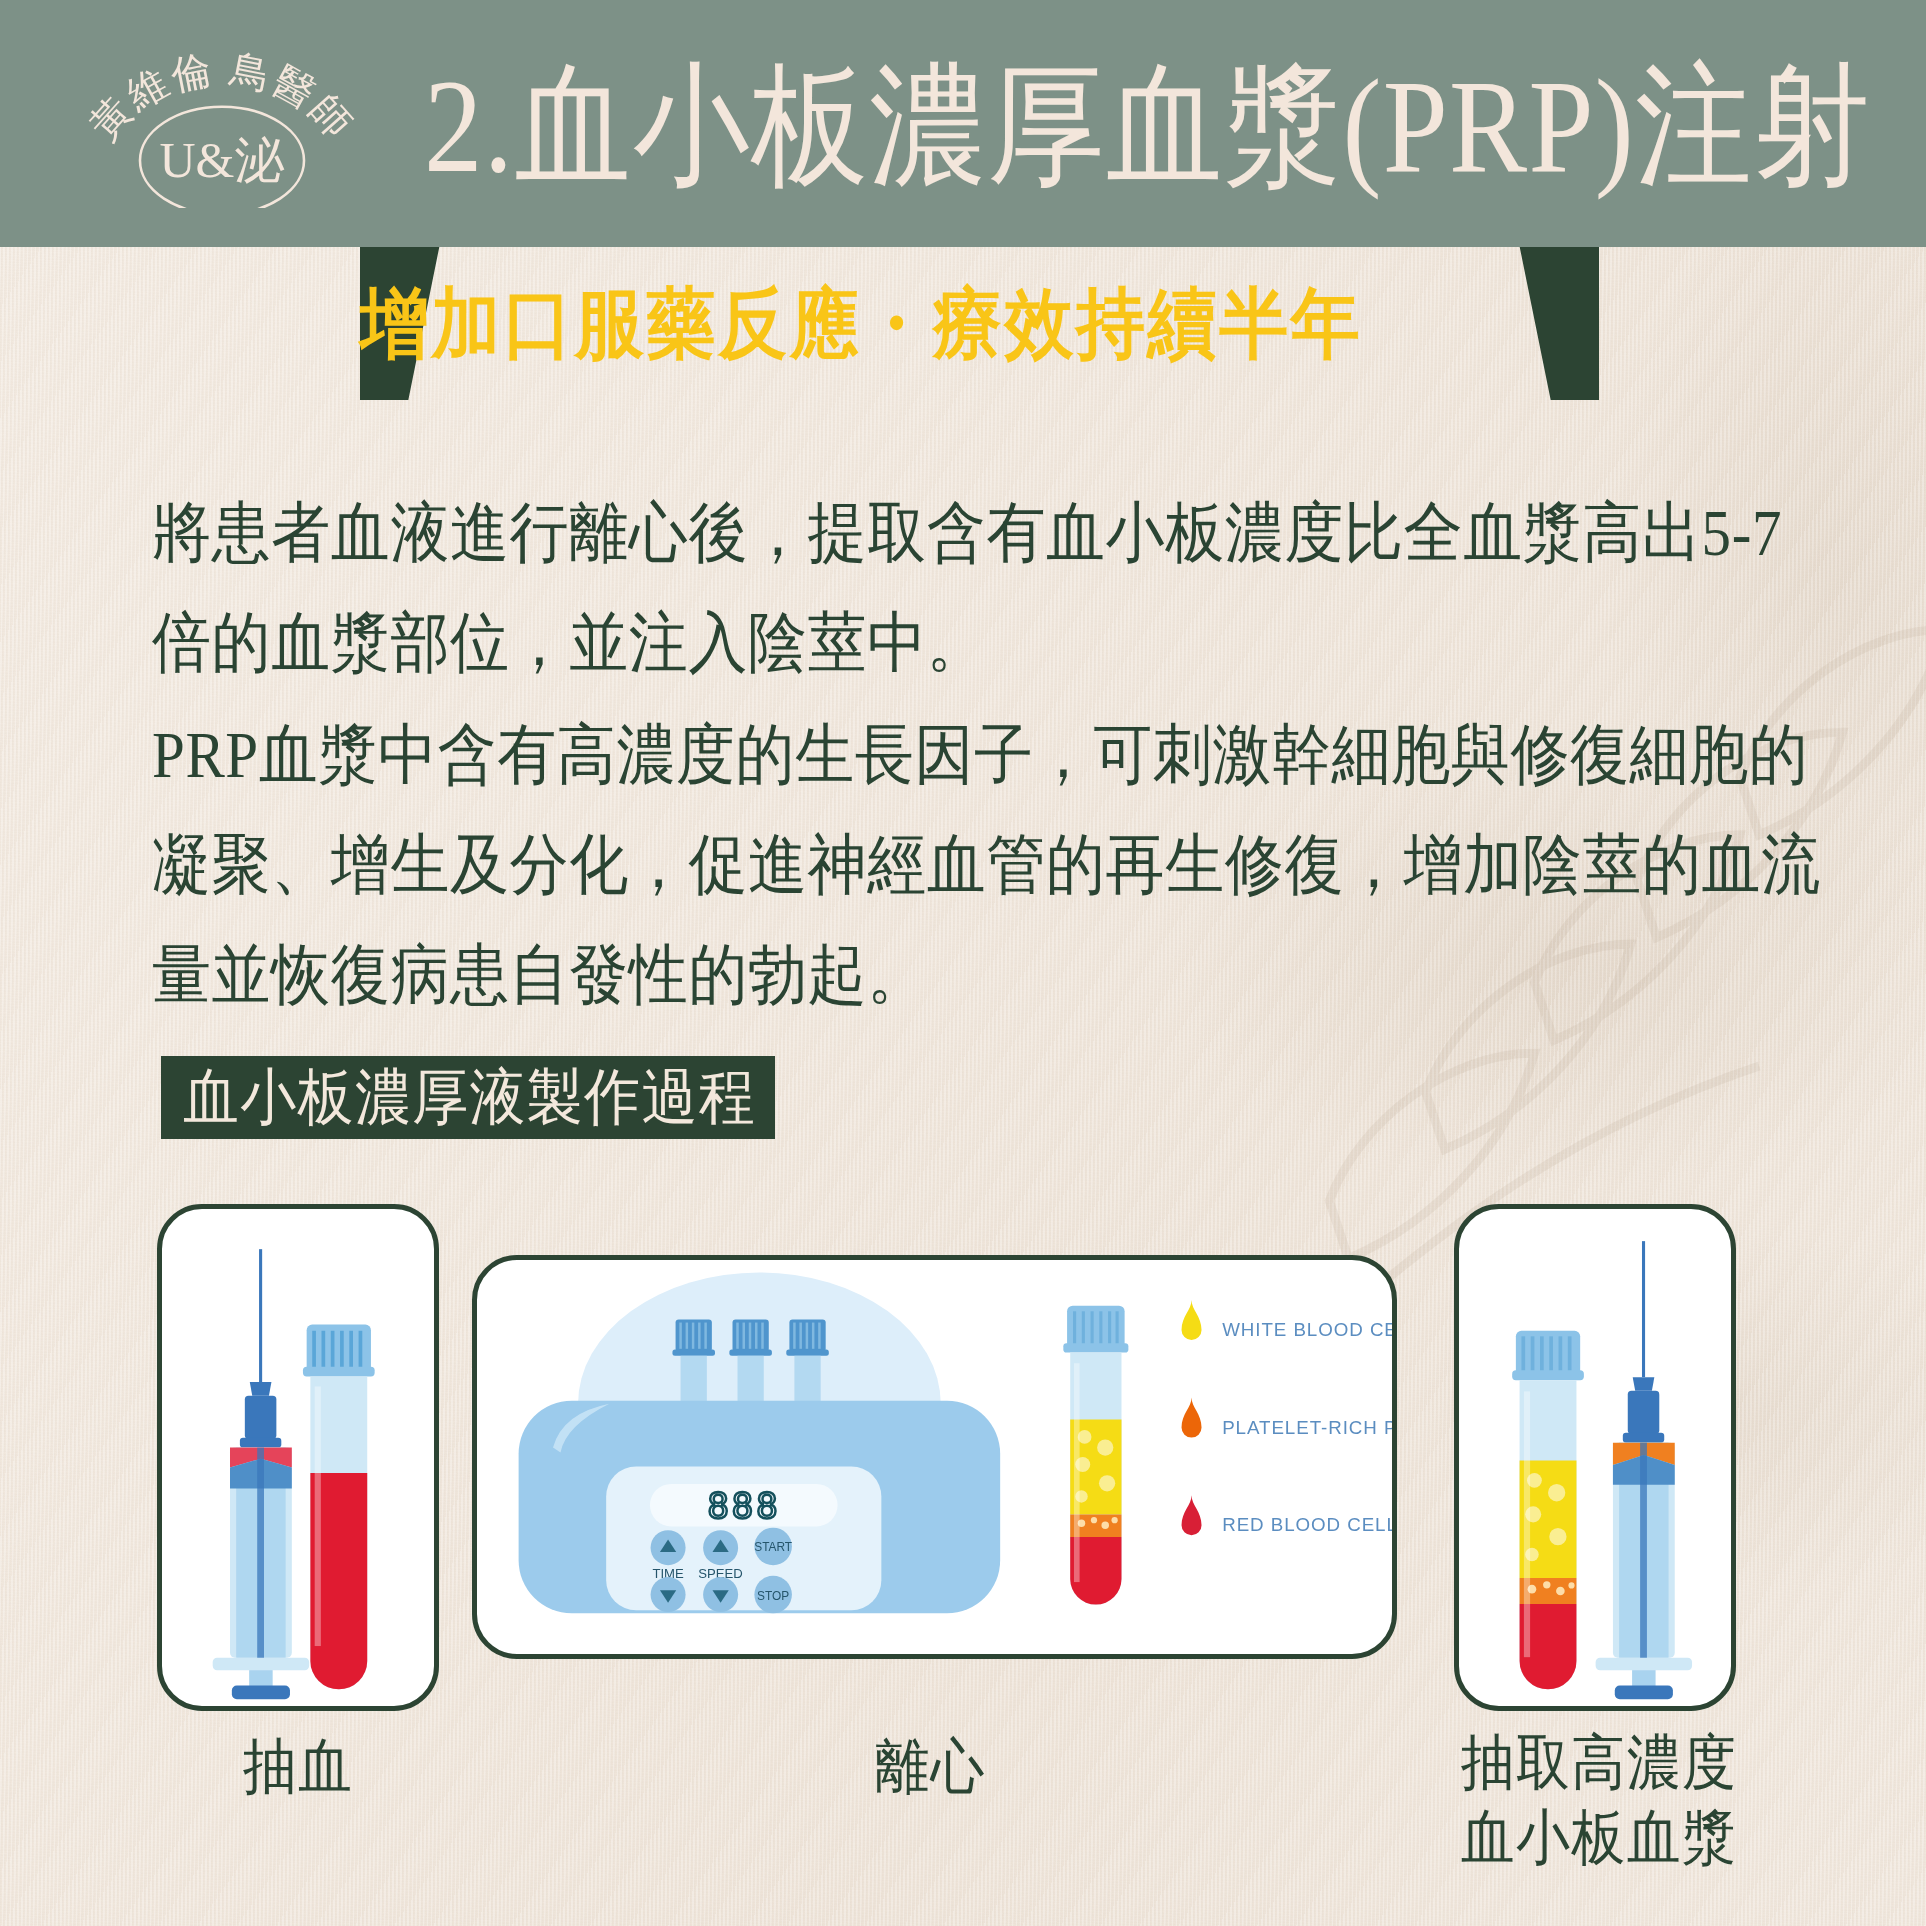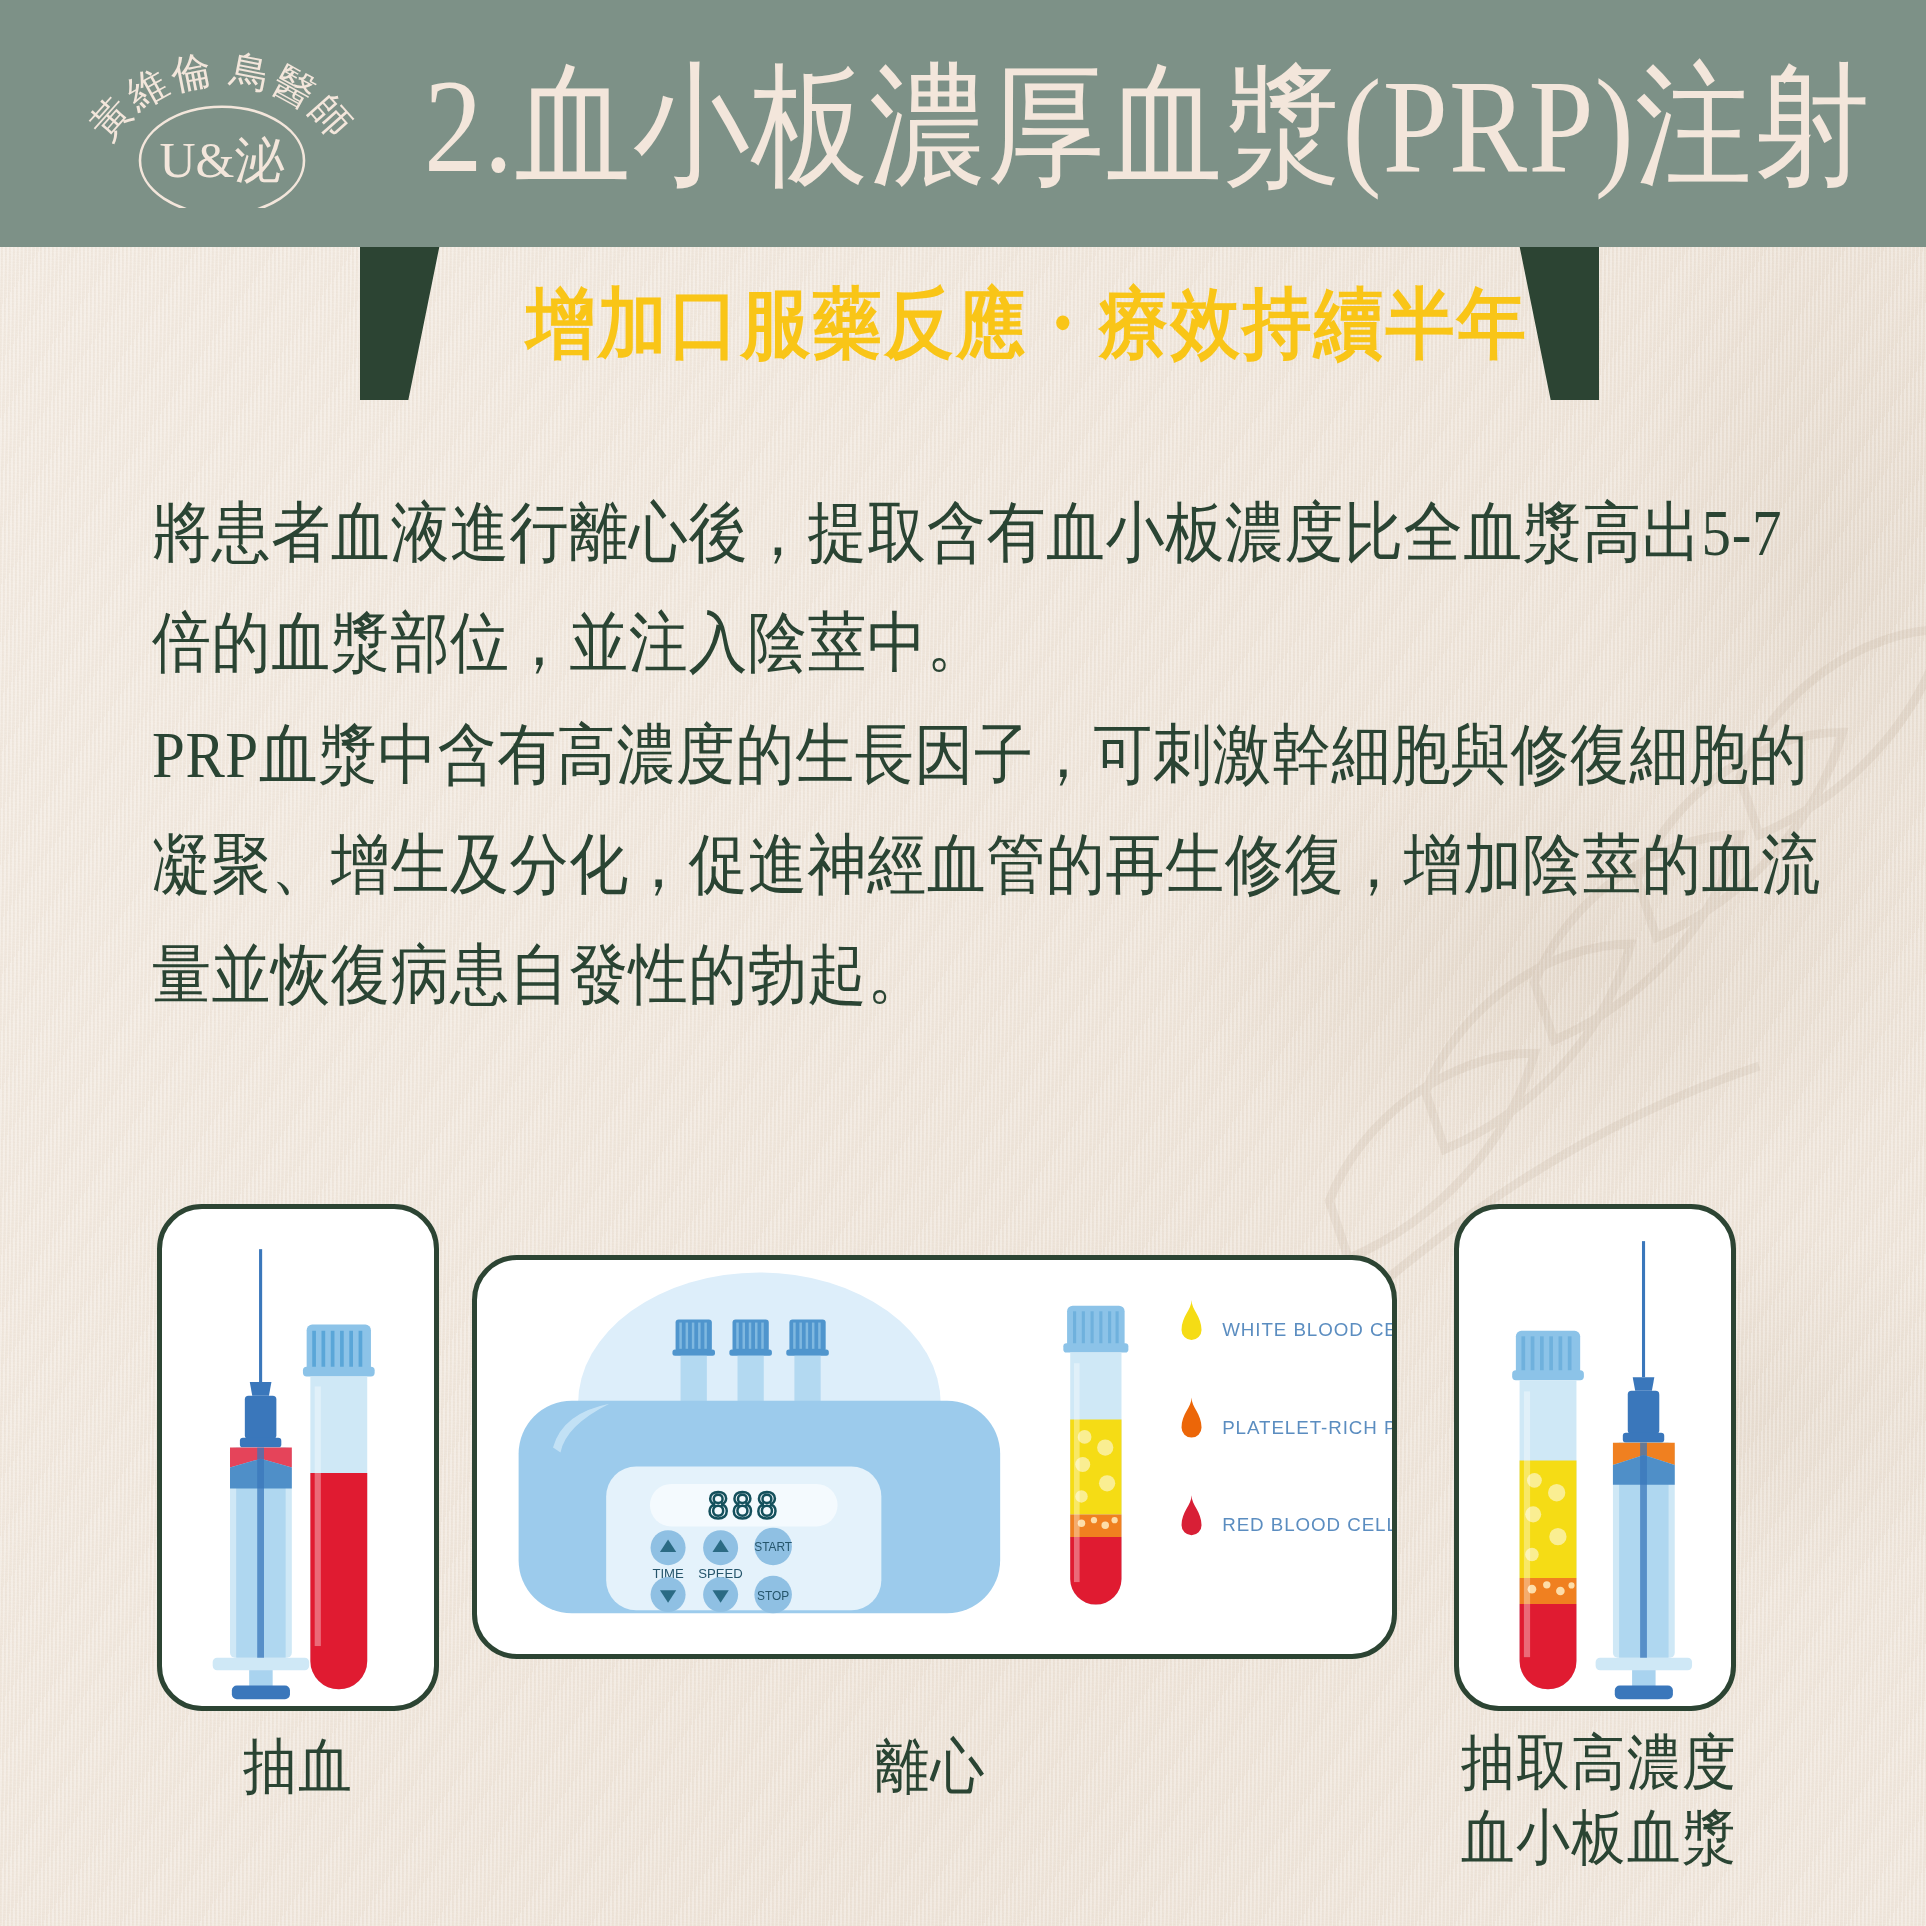--- a/index.html
+++ b/index.html
@@ -93,21 +93,20 @@
     clip-path: polygon(0 0, 100% 0, 100% 100%, 96.1% 100%, 93.6% 0.0001%, 6.4% 0.0001%, 3.9% 100%, 0 100%);
   }
   #subtitle-main {
     position: absolute;
     top: 247px;
     left: 360px;
     width: 1335px;
     height: 153px;
     display: flex;
     align-items: center;
-    justify-content: center;
   }
   #subtitle-text {
     color: #f9c517;
     font-size: 69px;
     letter-spacing: 2.6px;
     white-space: nowrap;
     font-family: "Liberation Sans", "DejaVu Sans", sans-serif;
     font-weight: bold;
     transform: scaleY(1.12);
   }
@@ -221,20 +220,23 @@
   </div>
 
   <div id="subtitle-ribbon"></div>
   <div id="subtitle-main">
     <span id="subtitle-text">增加口服藥反應・療效持續半年</span>
   </div>
 
   <div class="para" id="para-1">將患者血液進行離心後，提取含有血小板濃度比全血漿高出5-7倍的血漿部位，並注入陰莖中。</div>
   <div class="para" id="para-2">PRP血漿中含有高濃度的生長因子，可刺激幹細胞與修復細胞的凝聚、增生及分化，促進神經血管的再生修復，增加陰莖的血流量並恢復病患自發性的勃起。</div>
 
+  <div id="section-label">
+    <span id="section-label-text">血小板濃厚液製作過程</span>
+  </div>
 
   <div class="panel" id="panel-draw">
     <svg viewBox="0 0 440 790">
 
       <g>
         <rect x="157" y="58" width="5" height="215" fill="#3a77bb"></rect>
         <path d="M142,273 h35 l-4,22 h-27 z" fill="#3a77bb"></path>
         <rect x="134" y="295" width="51" height="70" rx="6" fill="#3a77bb"></rect>
         <rect x="126" y="363" width="67" height="16" rx="5" fill="#3a77bb"></rect>
 

